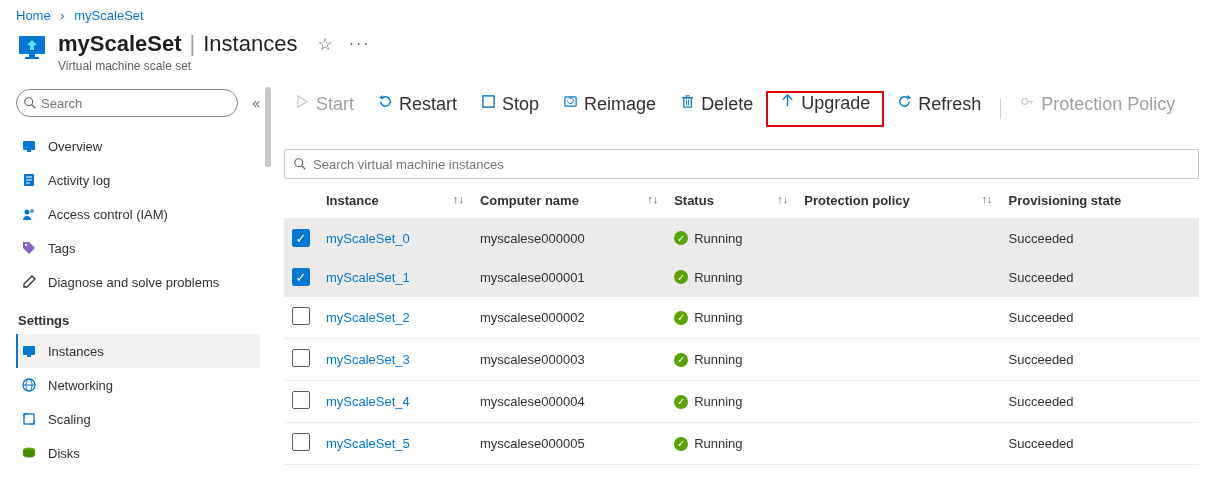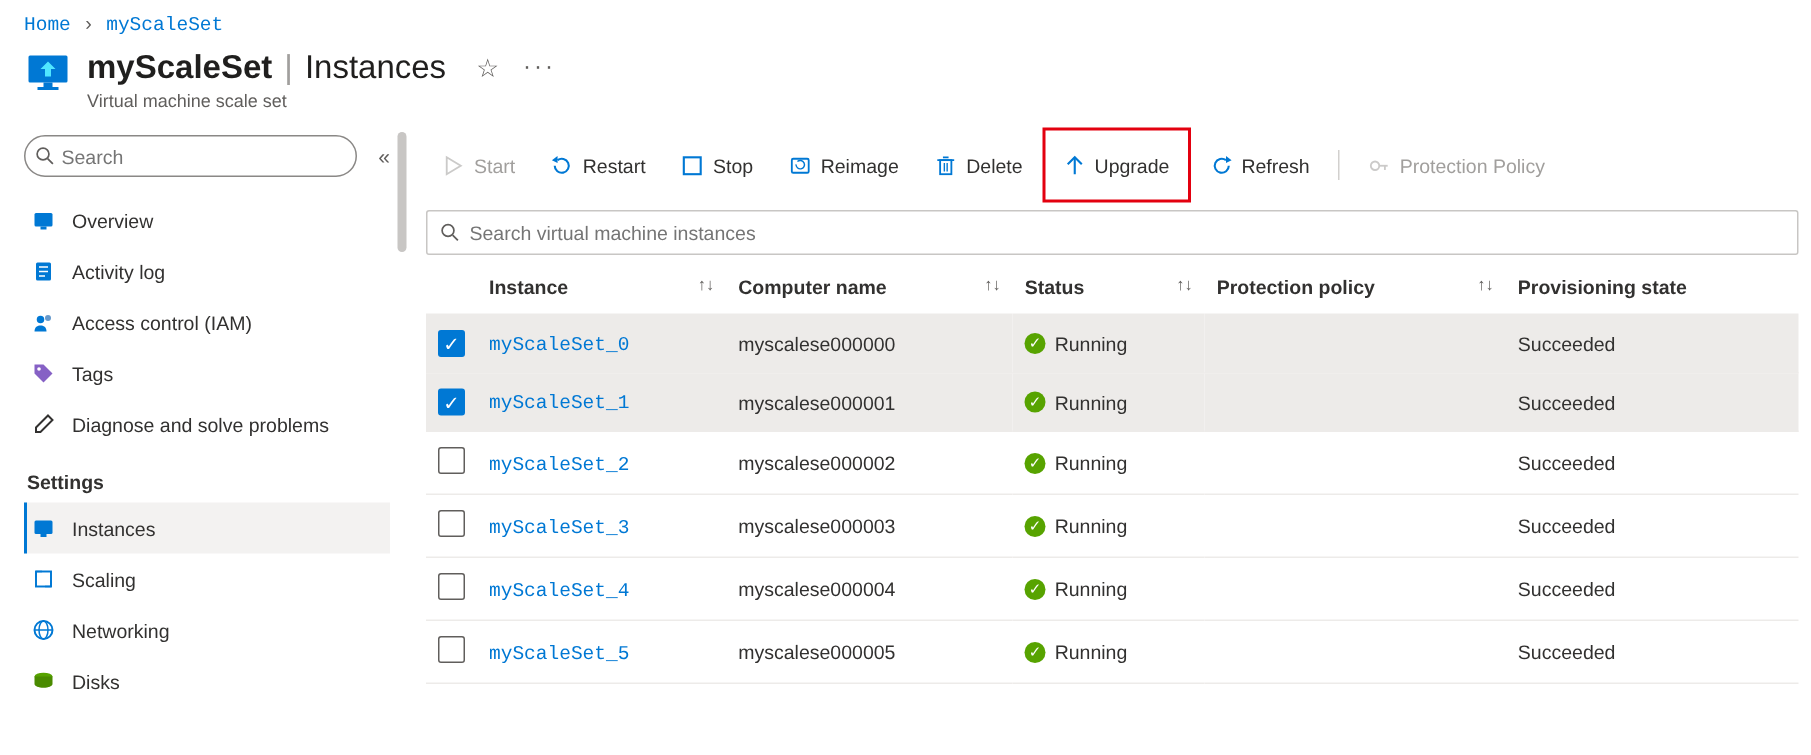--- a/index.html
+++ b/index.html
@@ -1,17 +1,17 @@
 <!DOCTYPE html>
 <html><head>
 <meta charset="utf-8">
 <style>
   * { box-sizing: border-box; margin: 0; padding: 0; }
   body { font-family: "Segoe UI", Arial, sans-serif; font-size: 13px; color: #323130; background: #fff; width: 1207px; }
-  a { color: #0078d4; text-decoration: none; font-family: Liberation Mono, monospace; }
+  a { color: #0078d4; text-decoration: none; }
 
   .breadcrumb { padding: 8px 16px 4px 16px; font-size: 13px; }
   .breadcrumb .sep { margin: 0 6px; color: #605e5c; }
 
   .header-row { display: flex; align-items: flex-start; padding: 4px 16px 8px 16px; }
   .res-icon { width: 32px; height: 32px; margin-right: 10px; display:flex; align-items:center; justify-content:center; }
   .title-block { display: flex; flex-direction: column; }
   .title-line { display: flex; align-items: center; }
   .title-line h1 { font-size: 22px; font-weight: 600; color: #201f1e; }
   .title-line .divider { margin: 0 8px; color: #a19f9d; font-size: 22px; font-weight: 400; }
@@ -31,28 +31,28 @@
   .nav-item { display: flex; align-items: center; height: 34px; padding-left: 2px; cursor: pointer; border-left: 2px solid transparent; text-align: center; }
   .nav-item .nicon { width: 18px; height: 18px; margin-right: 10px; display:flex; align-items:center; justify-content:center; }
   .nav-item.selected { background: #f3f2f1; border-left-color: #0078d4; }
   .nav-header { font-weight: 600; margin: 14px 0 6px 2px; font-size: 13px; color: #323130; }
 
   .scroll-gutter { width: 16px; display:flex; justify-content:center; padding-top: 6px; flex-shrink:0; }
   .scroll-thumb { width: 6px; height: 80px; background: #c8c6c4; border-radius: 3px; }
 
   .main { flex: 1; padding: 8px 8px 0 8px; border-left: 0; }
   .toolbar { display: flex; align-items: center; height: 40px; gap: 2px; }
-  .tbtn { display: flex; align-items: center; height: 32px; padding: 0 10px; cursor: pointer; border: 1px solid transparent; font-size: 13px; }
+  .tbtn { display: flex; align-items: flex-start; height: 32px; padding: 0 10px; cursor: pointer; border: 1px solid transparent; font-size: 18px; }
   .tbtn svg { margin-right: 6px; }
   .tbtn.disabled { color: #a19f9d; cursor: default; }
   .tbtn.disabled svg { opacity: 0.55; }
   .tsep { width: 1px; height: 20px; background: #d2d0ce; margin: 0 6px; }
-  .tbtn.highlight { border: 2px solid #e3000f; padding: 0 12px; height: 50px; }
-
-  .filter-box { margin-top: 10px; display: flex; align-items: center; border: 1px solid #c8c6c4; border-radius: 2px; height: 30px; padding: 0 8px; }
+  .tbtn.highlight { border: 2px solid #e3000f; padding: 0 12px; height: 36px; }
+
+  .filter-box { margin-top: 20px; display: flex; align-items: center; border: 1px solid #c8c6c4; border-radius: 2px; height: 30px; padding: 0 8px; }
   .filter-box input { border: none; outline: none; flex:1; font-size: 13px; padding-left: 6px; color: #605e5c; }
 
   table.grid { width: 100%; border-collapse: collapse; margin-top: 4px; }
   table.grid th { text-align: left; font-weight: 700; font-size: 13px; padding: 10px 8px; border-bottom: 1px solid #edebe9; }
   table.grid td { padding: 10px 8px; border-bottom: 1px solid #edebe9; font-size: 13px; }
   table.grid tr.selected td { background: #edebe9; }
   .sort-ic { color: #605e5c; font-size: 11px; float: right; }
   .chk { width: 18px; height: 18px; border: 1px solid #605e5c; border-radius: 2px; display: inline-flex; align-items:center; justify-content:center; cursor:pointer; }
   .chk.checked { background: #0078d4; border-color: #0078d4; color: #fff; font-size: 13px; }
   .status-cell { display:flex; align-items:center; }
@@ -160,36 +160,36 @@
             <svg width="16" height="16" viewBox="0 0 16 16">
               <rect x="2" y="3" width="12" height="9" rx="1" fill="#0078d4"></rect>
               <rect x="6" y="12" width="4" height="2" fill="#0078d4"></rect>
             </svg>
           </span>
           <span>Instances</span>
         </li>
         <li class="nav-item">
           <span class="nicon">
             <svg width="16" height="16" viewBox="0 0 16 16">
+              <circle cx="8" cy="8" r="6" fill="none" stroke="#0078d4" stroke-width="1.3"></circle>
+              <ellipse cx="8" cy="8" rx="3" ry="6" fill="none" stroke="#0078d4" stroke-width="1"></ellipse>
+              <line x1="2" y1="8" x2="14" y2="8" stroke="#0078d4"></line>
+            </svg>
+          </span>
+          <span>Networking</span>
+        </li>
+        <li class="nav-item">
+          <span class="nicon">
+            <svg width="16" height="16" viewBox="0 0 16 16">
               <rect x="3" y="3" width="10" height="10" fill="none" stroke="#0078d4" stroke-width="1.3"></rect>
               <path d="M3 3l4 0 0 0M3 3l0 4" stroke="#0078d4"></path>
               <path d="M13 13l-4 0M13 13l0 -4" stroke="#0078d4"></path>
             </svg>
           </span>
           <span>Scaling</span>
-        </li>
-        <li class="nav-item">
-          <span class="nicon">
-            <svg width="16" height="16" viewBox="0 0 16 16">
-              <circle cx="8" cy="8" r="6" fill="none" stroke="#0078d4" stroke-width="1.3"></circle>
-              <ellipse cx="8" cy="8" rx="3" ry="6" fill="none" stroke="#0078d4" stroke-width="1"></ellipse>
-              <line x1="2" y1="8" x2="14" y2="8" stroke="#0078d4"></line>
-            </svg>
-          </span>
-          <span>Networking</span>
         </li>
         <li class="nav-item">
           <span class="nicon">
             <svg width="16" height="16" viewBox="0 0 16 16">
               <ellipse cx="8" cy="5" rx="6" ry="2.5" fill="#57a300"></ellipse>
               <path d="M2 5v5c0 1.4 2.7 2.5 6 2.5s6-1.1 6-2.5V5" fill="#4a8b00"></path>
             </svg>
           </span>
           <span>Disks</span>
         </li>

